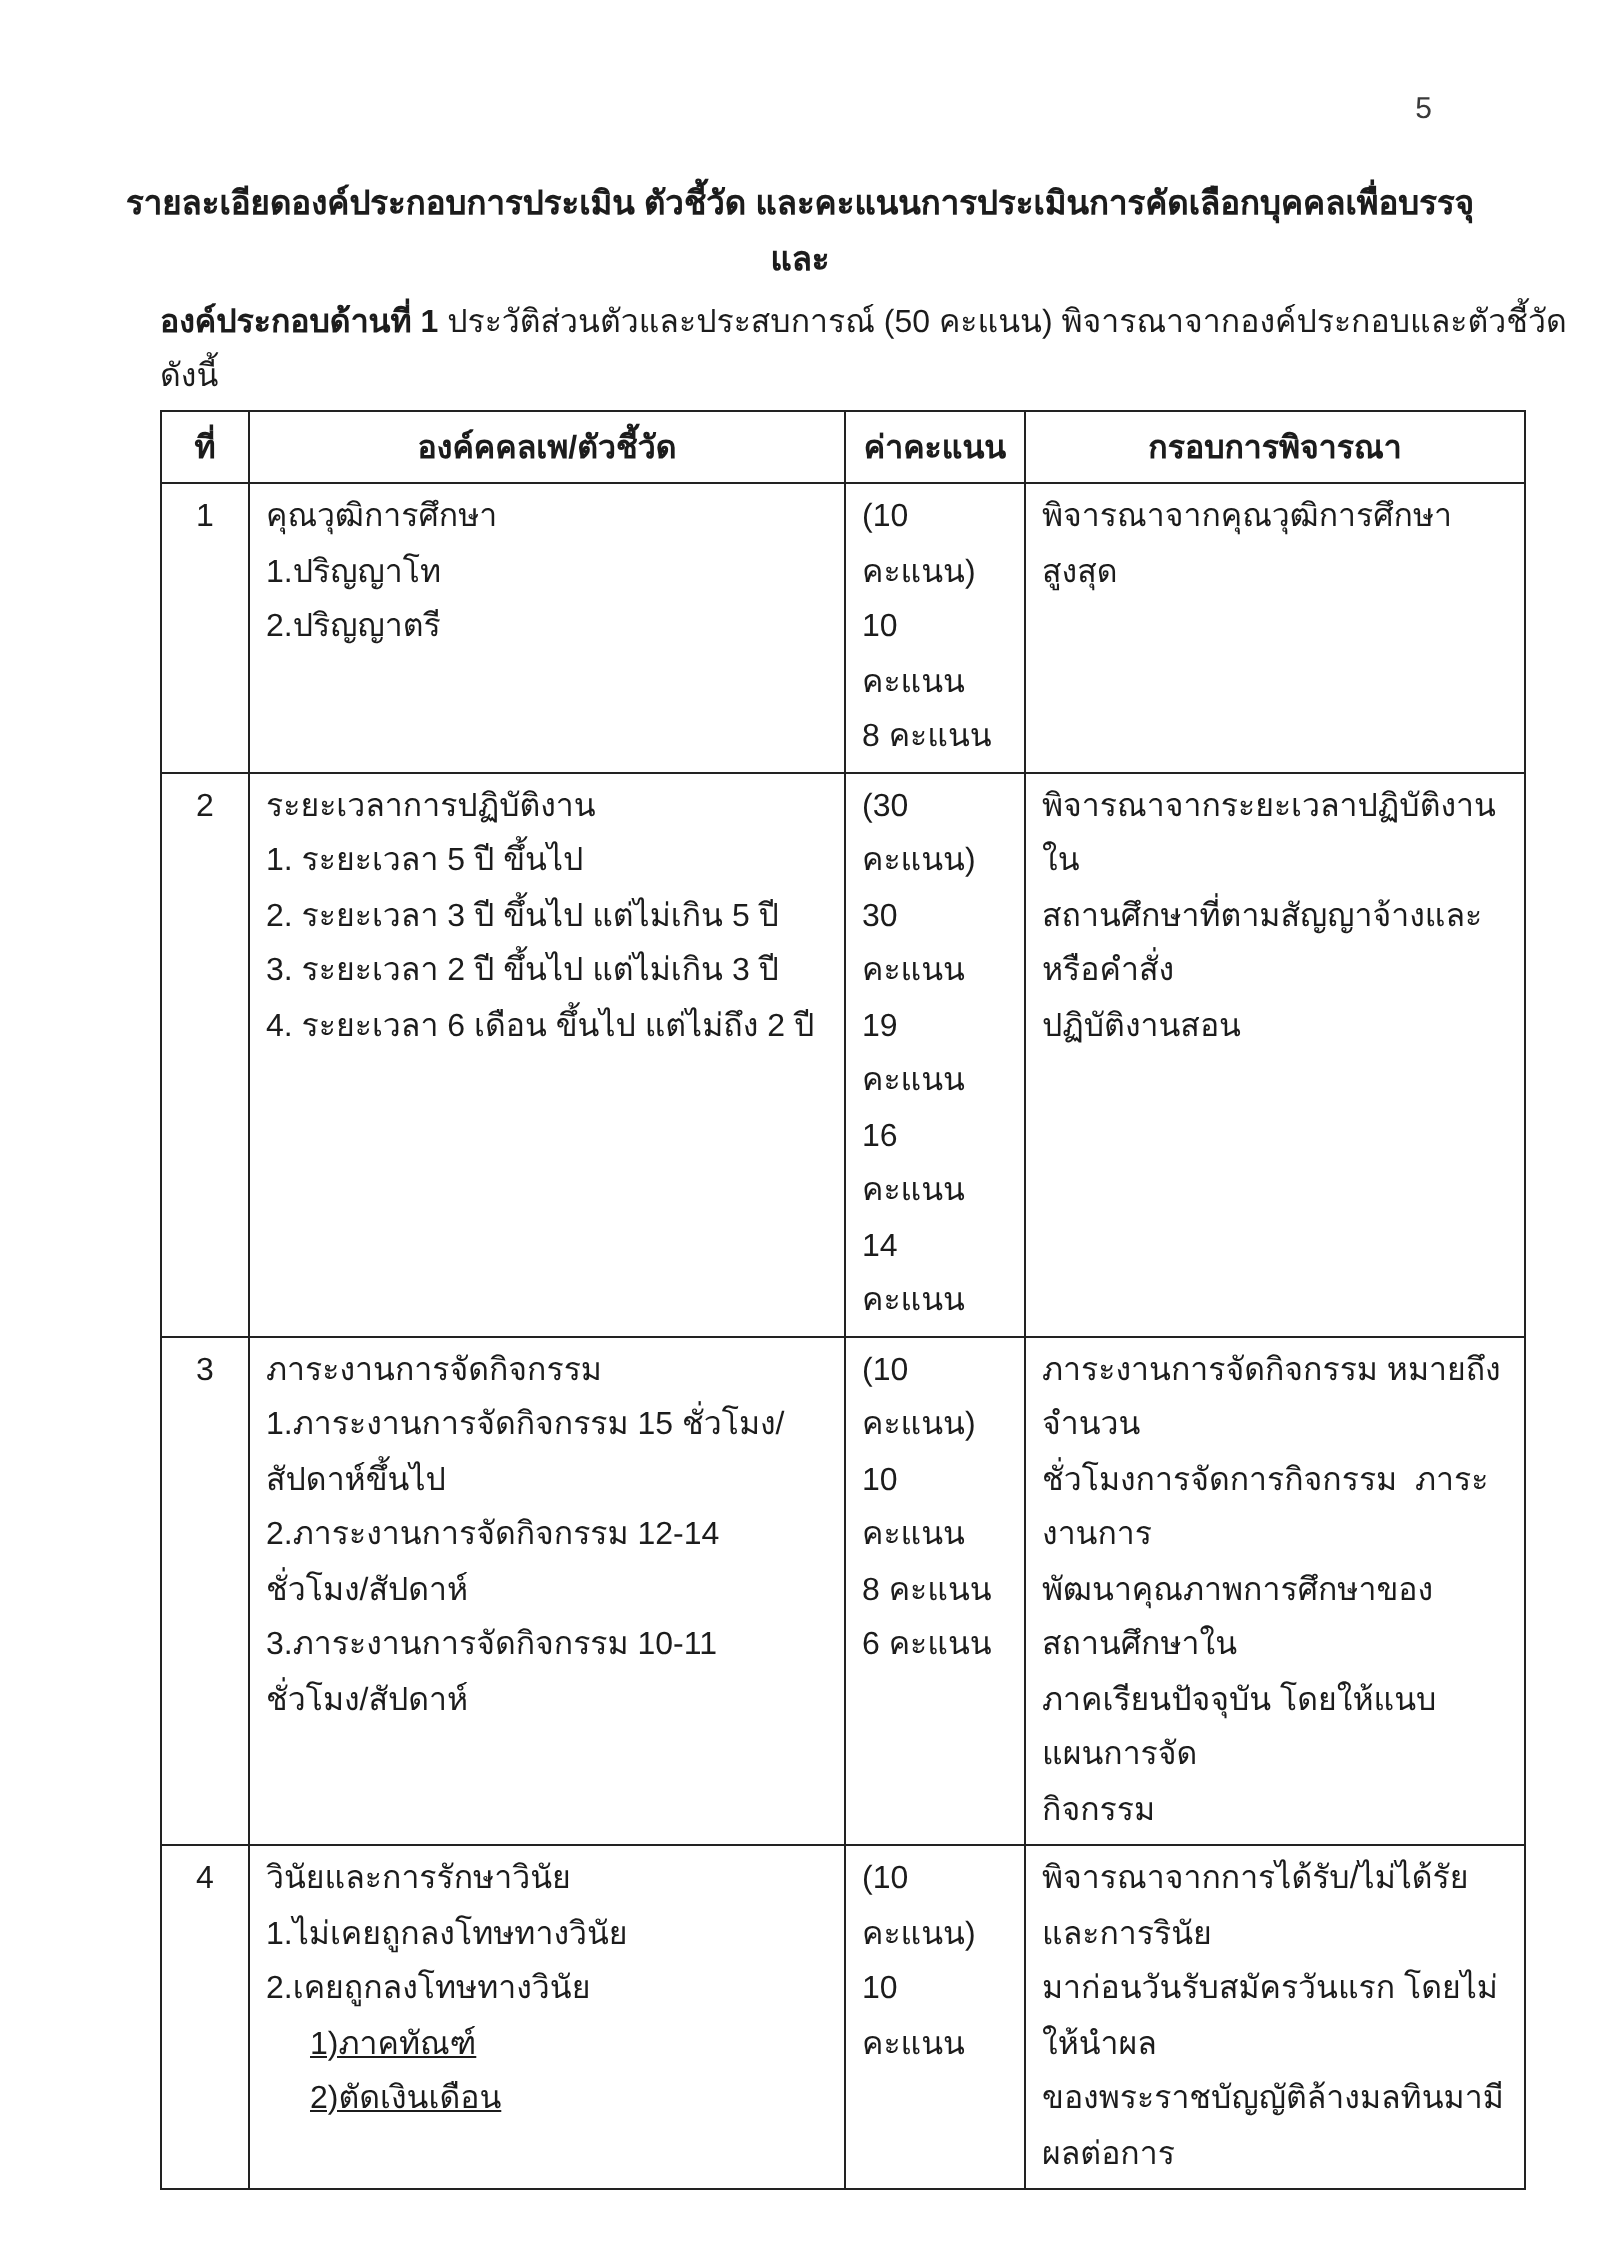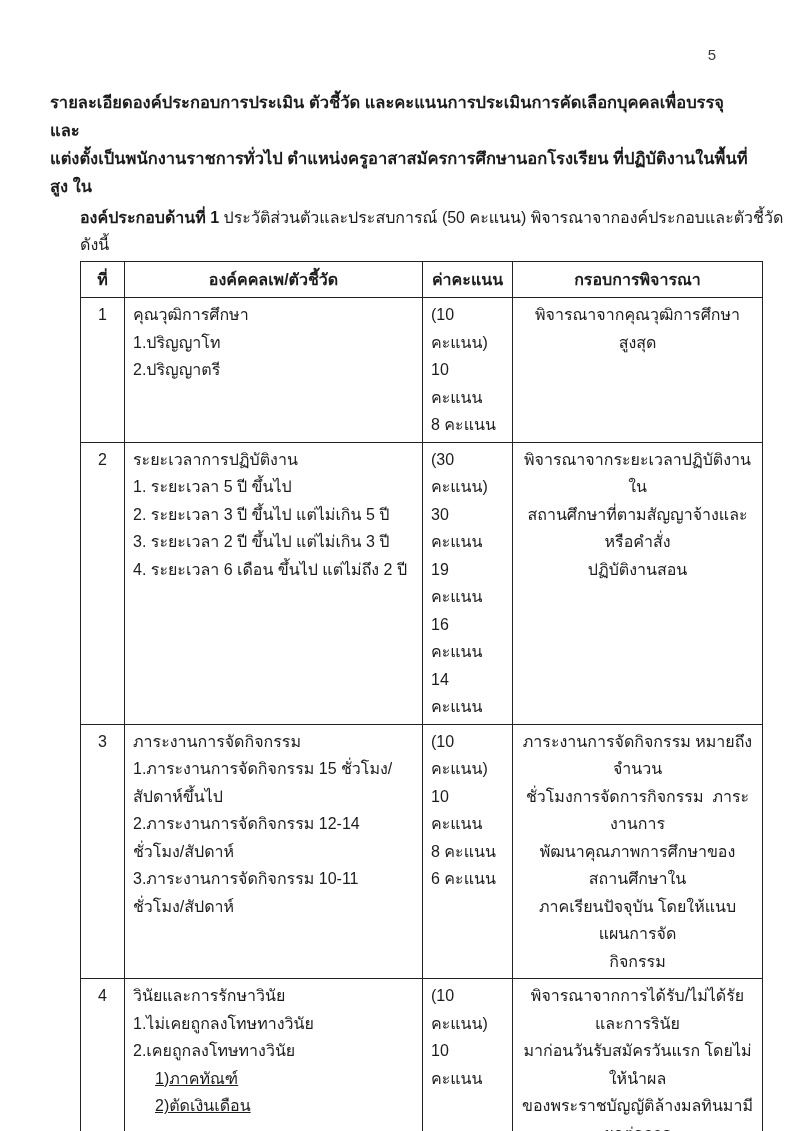--- a/index.html
+++ b/index.html
@@ -19,21 +19,21 @@
   .page-number {
     position: absolute;
     top: 46px; right: 84px;
     font-size: 15px;
     color: #3a3a3a;
   }
   .title {
     padding-top: 88px;
     width: 700px;
     margin: 0 auto;
-    text-align: left;
+    text-align: center;
     font-weight: bold;
     font-size: 16.5px;
   }
   .title .line { min-height: 28px; line-height: 28px; }
   .intro {
     margin: 4px 0 0 80px;
     font-size: 16px;
     line-height: 27px;
     white-space: pre-wrap;
   }
@@ -55,37 +55,36 @@
     height: 36px;
     padding: 2px 4px;
   }
   table.score-table td {
     vertical-align: top;
     padding: 3px 8px;
   }
   td .line, .c-no { min-height: 27.5px; line-height: 27.5px; }
   .c-no { text-align: center; }
   .c-score .line { }
-  .c-criteria .line { white-space: pre-wrap; text-align: center; }
+  .c-criteria .line { white-space: pre-wrap; }
   .indent { padding-left: 22px; text-decoration: underline; }
   tr.r1 { height: 82px; }
   tr.r2 { height: 138px; }
   tr.r3 { height: 140px; }
   tr.r4 { height: 166px; }
 </style>
 </head>
 <body>
 
 <div class="page">
 
   <div class="page-number">5</div>
 
   <div class="title">
     <div class="line">รายละเอียดองค์ประกอบการประเมิน ตัวชี้วัด และคะแนนการประเมินการคัดเลือกบุคคลเพื่อบรรจุและ</div>
-    <div class="line">แต่งตั้งเป็นพนักงานราชการทั่วไป ตำแหน่งครูอาสาสมัครการศึกษานอกโรงเรียน ที่ปฏิบัติงานในพื้นที่สูง ใน</div>
   </div>
 
   <div class="intro"><span class="b">องค์ประกอบด้านที่ 1</span><span> ประวัติส่วนตัวและประสบการณ์ (50 คะแนน) พิจารณาจากองค์ประกอบและตัวชี้วัด ดังนี้</span></div>
 
   <table class="score-table">
     <colgroup>
       <col style="width:44px">
         <col style="width:298px">
         <col style="width:90px">
         <col style="width:250px">

